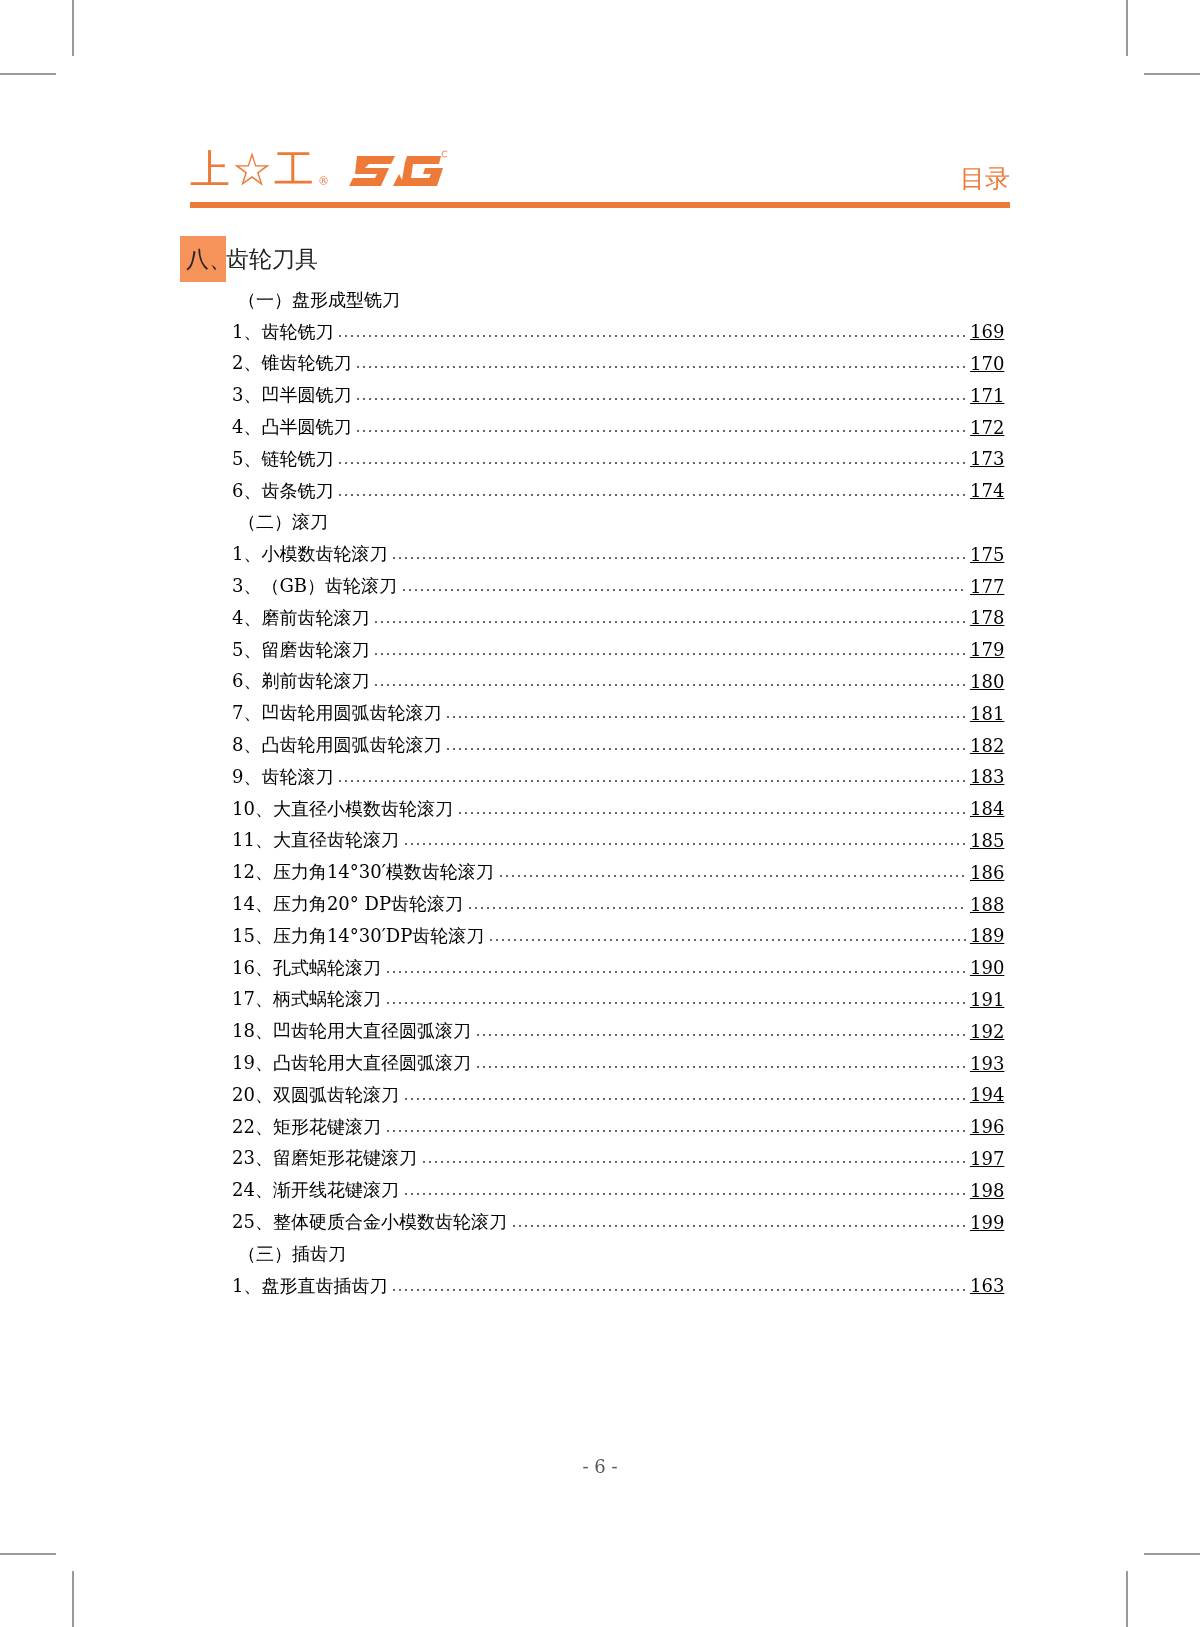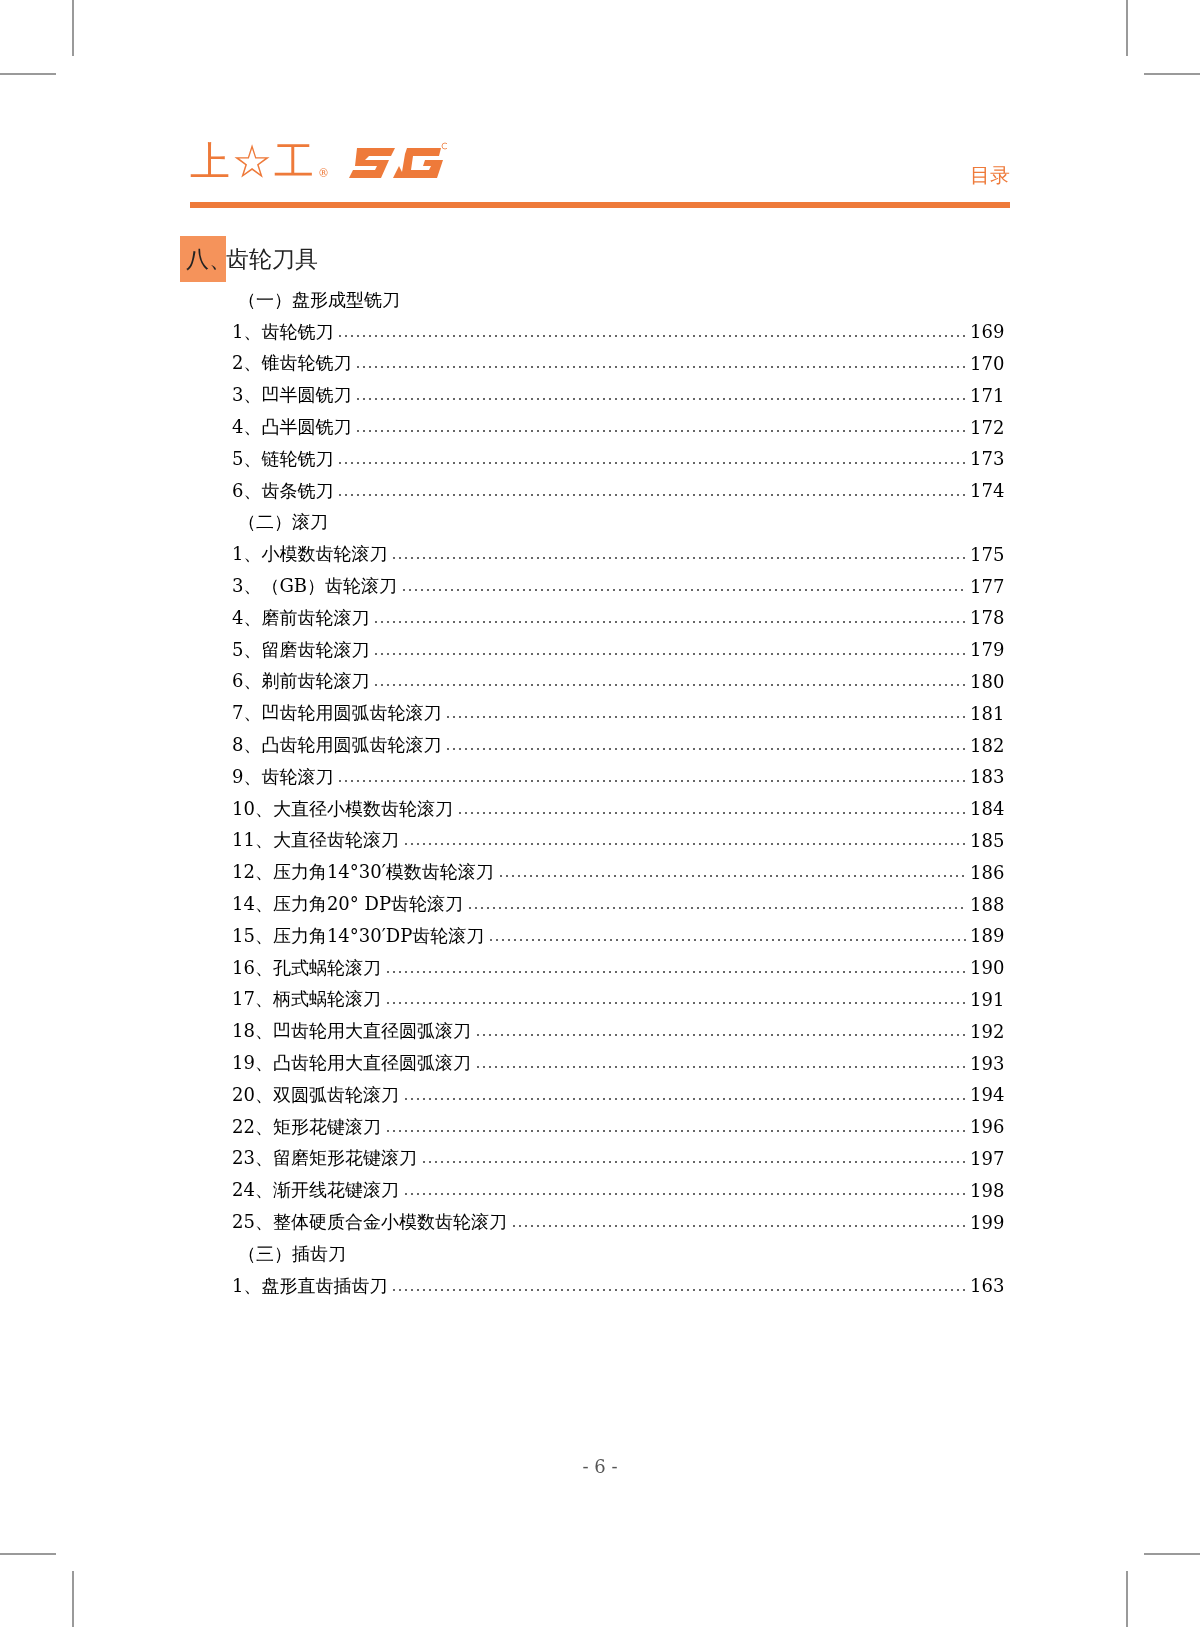--- a/index.html
+++ b/index.html
@@ -8,45 +8,45 @@
     font-family: "DejaVu Serif", "Liberation Serif", serif;
     color: #4a4a4a;
   }
   
   .crop { position: absolute; background: #9a9a9a; }
   .crop.v { width: 2px; height: 56px; }
   .crop.h { height: 2px; width: 56px; }
 
   
   .header { position: absolute; left: 190px; top: 140px; width: 820px; height: 70px; }
-  .logo { position: absolute; left: 0; top: 2px; display: flex; align-items: flex-end; gap: 0; }
+  .logo { position: absolute; left: 0; top: 10px; display: flex; align-items: flex-end; gap: 0; }
   .logo-cn { font-family: "Liberation Serif", serif; font-size: 40px; color: #ee7a3a; letter-spacing: 2px; line-height: 40px; }
   .logo-reg-small { font-size: 11px; color: #ee7a3a; margin: 0 20px 2px 2px; }
   .logo-sg { position: relative; width: 98px; height: 40px; }
   .logo-sg svg { display: block; }
-  .header-title { position: absolute; right: 0; top: 22px; font-family: Liberation Serif, serif; font-size: 20px; color: #ee7a3a; }
+  .header-title { position: absolute; right: 0; top: 22px; font-family: Liberation Serif, serif; font-size: 25px; color: #ee7a3a; }
   .header-rule { position: absolute; left: 190px; top: 202px; width: 820px; height: 6px; background: #ee7a3a; }
 
   
   .section { position: absolute; left: 180px; top: 236px; height: 46px; display: flex; align-items: center; }
   .section-badge { width: 46px; height: 46px; background: #f5935b; display: flex; align-items: center; padding-left: 6px; box-sizing: border-box; font-family: "DejaVu Sans", sans-serif; font-size: 23px; color: #222; }
   .section-title { font-family: "DejaVu Sans", sans-serif; font-size: 23px; color: #222; margin-left: 0; }
 
   
   .toc { position: absolute; left: 232px; top: 284px; width: 770px; }
   .toc-row { height: 31.8px; display: flex; align-items: center; font-size: 18px; color: #000000; white-space: nowrap; }
   .toc-sub { padding-left: 6px; }
   .toc-label { flex: 0 0 auto; }
   .toc-dots { flex: 1 1 auto; overflow: hidden; margin: 0 4px; height: 18px; position: relative; }
   .toc-dots::before {
     content: ""; position: absolute; left: 0; right: 0; bottom: 4px; height: 2px;
     background-image: radial-gradient(circle, #666 0.9px, transparent 1.1px);
     background-size: 6px 2px; background-repeat: repeat-x;
   }
-  .toc-page { flex: 0 0 auto; width: 32px; text-align: right; }
+  .toc-page { flex: 0 0 auto; width: 32px; text-align: right; text-decoration: underline; }
 
   .footer-page { position: absolute; left: 0; width: 1200px; top: 1456px; text-align: center; font-size: 18px; color: #555; }
 </style>
 </head>
 <body>
 
 <div class="crop v" style="left:72px; top:0;"></div>
 <div class="crop h" style="left:0; top:73px;"></div>
 <div class="crop v" style="left:1126px; top:0;"></div>
 <div class="crop h" style="left:1144px; top:73px;"></div>

